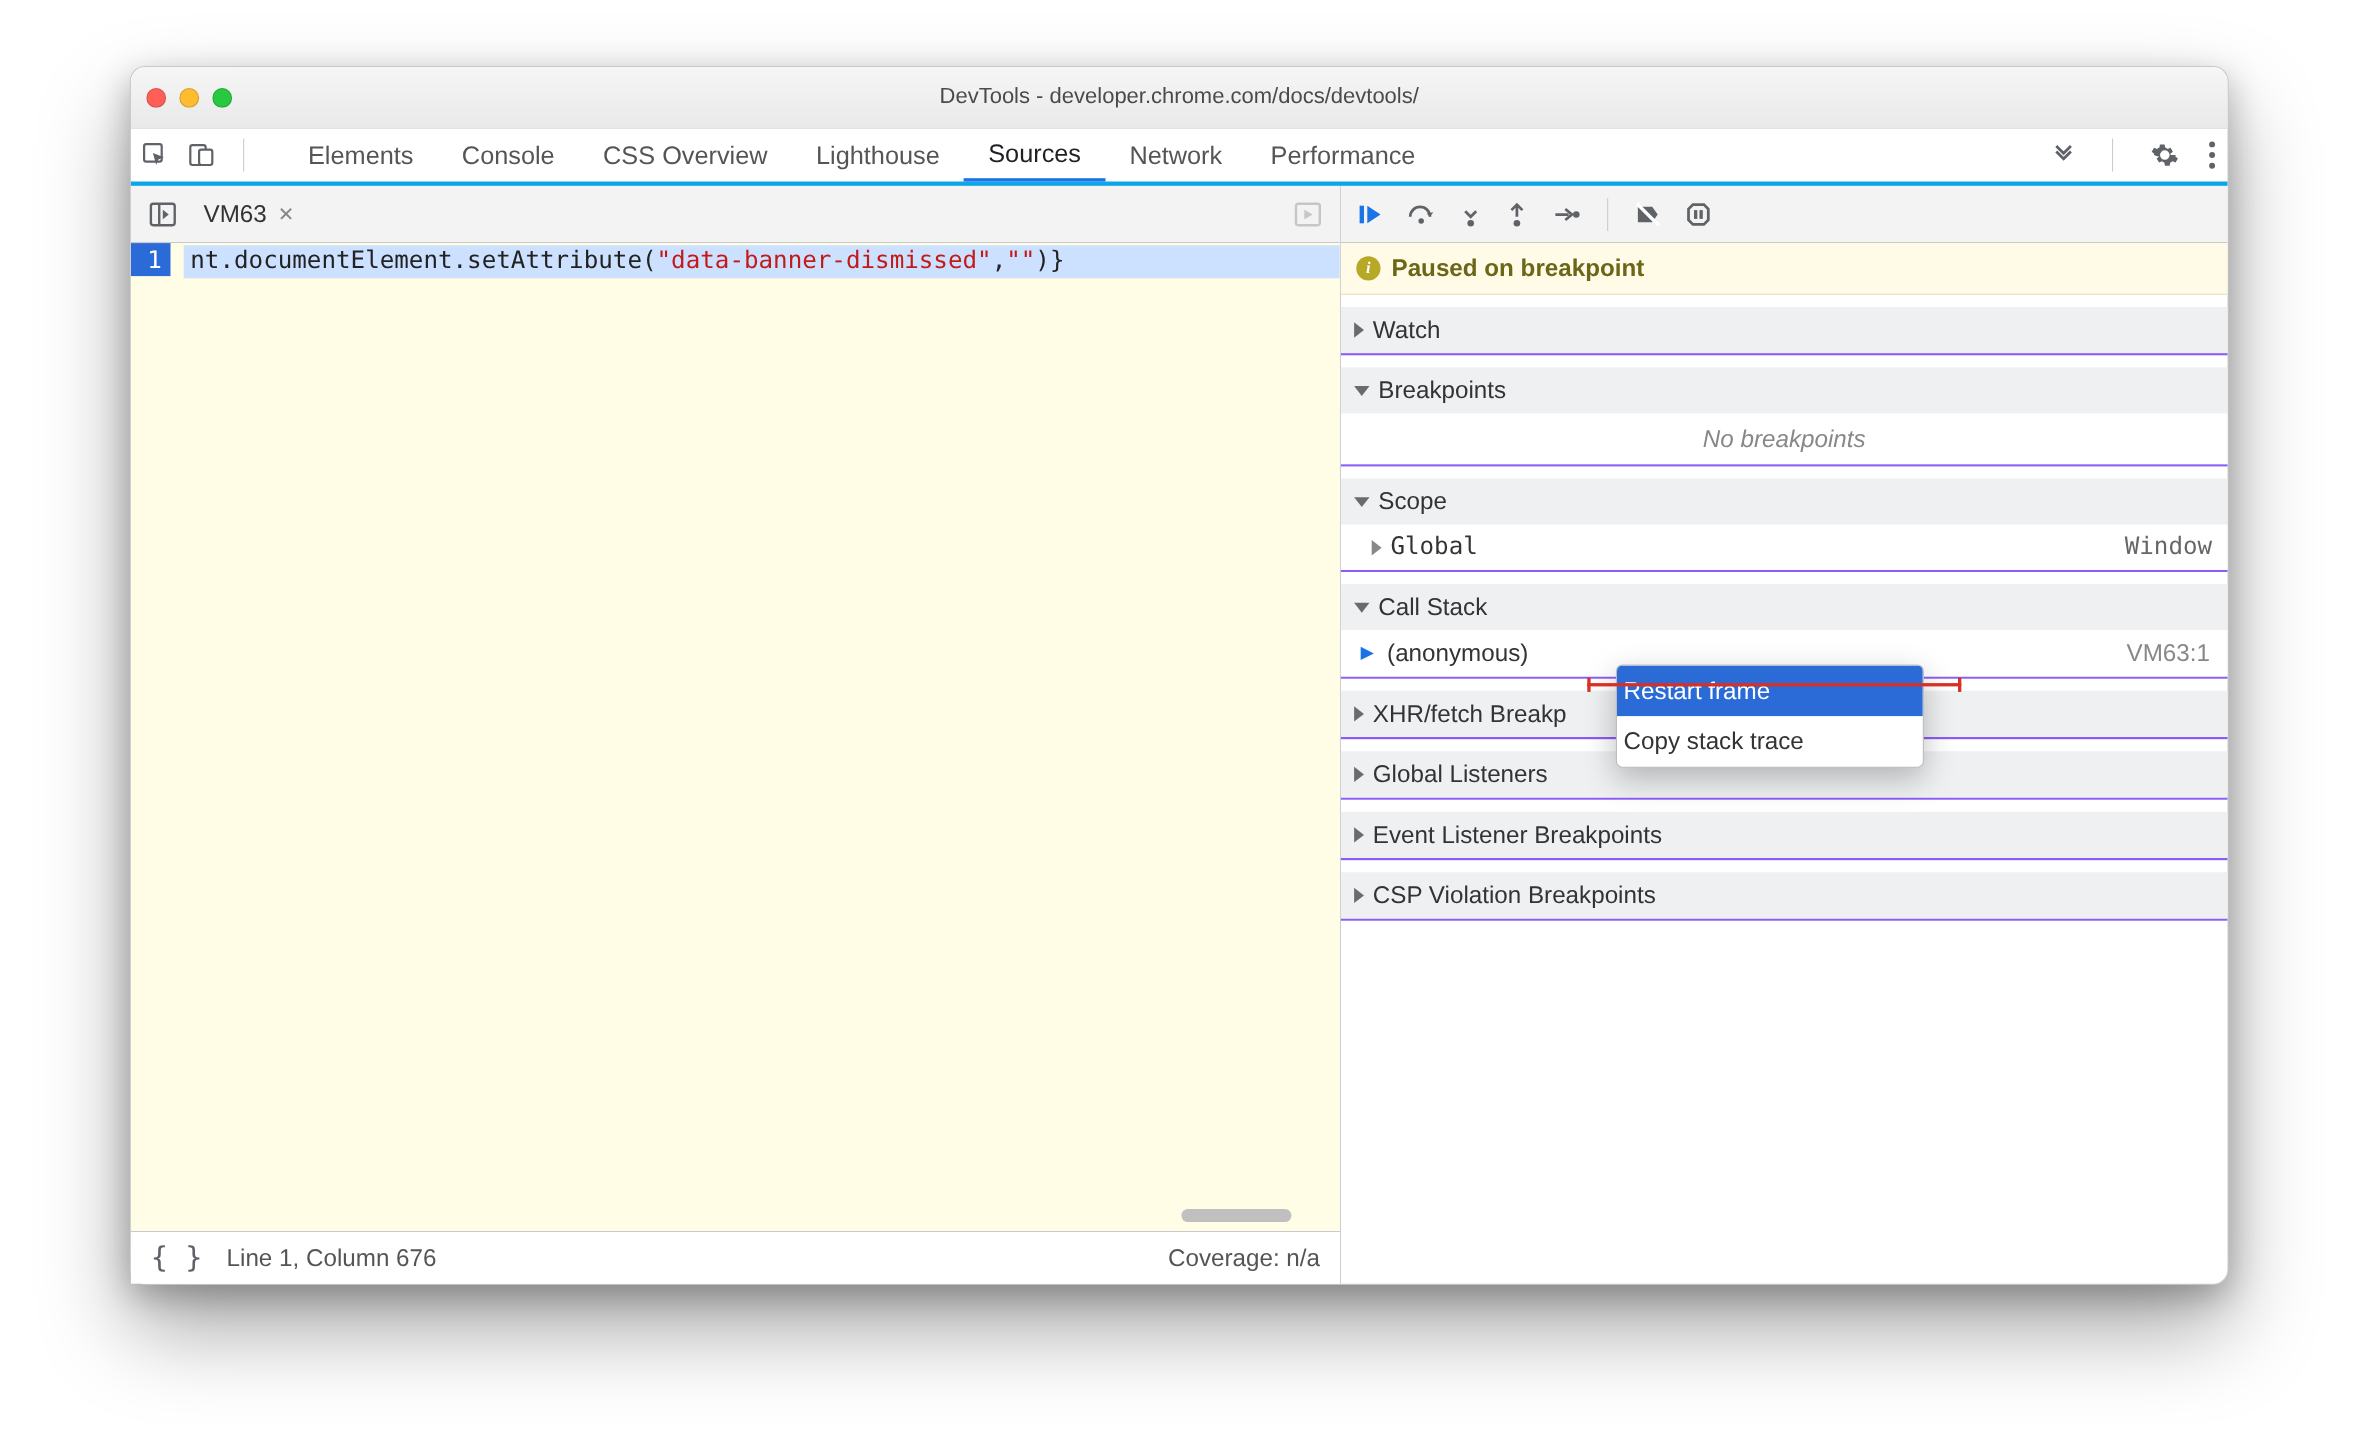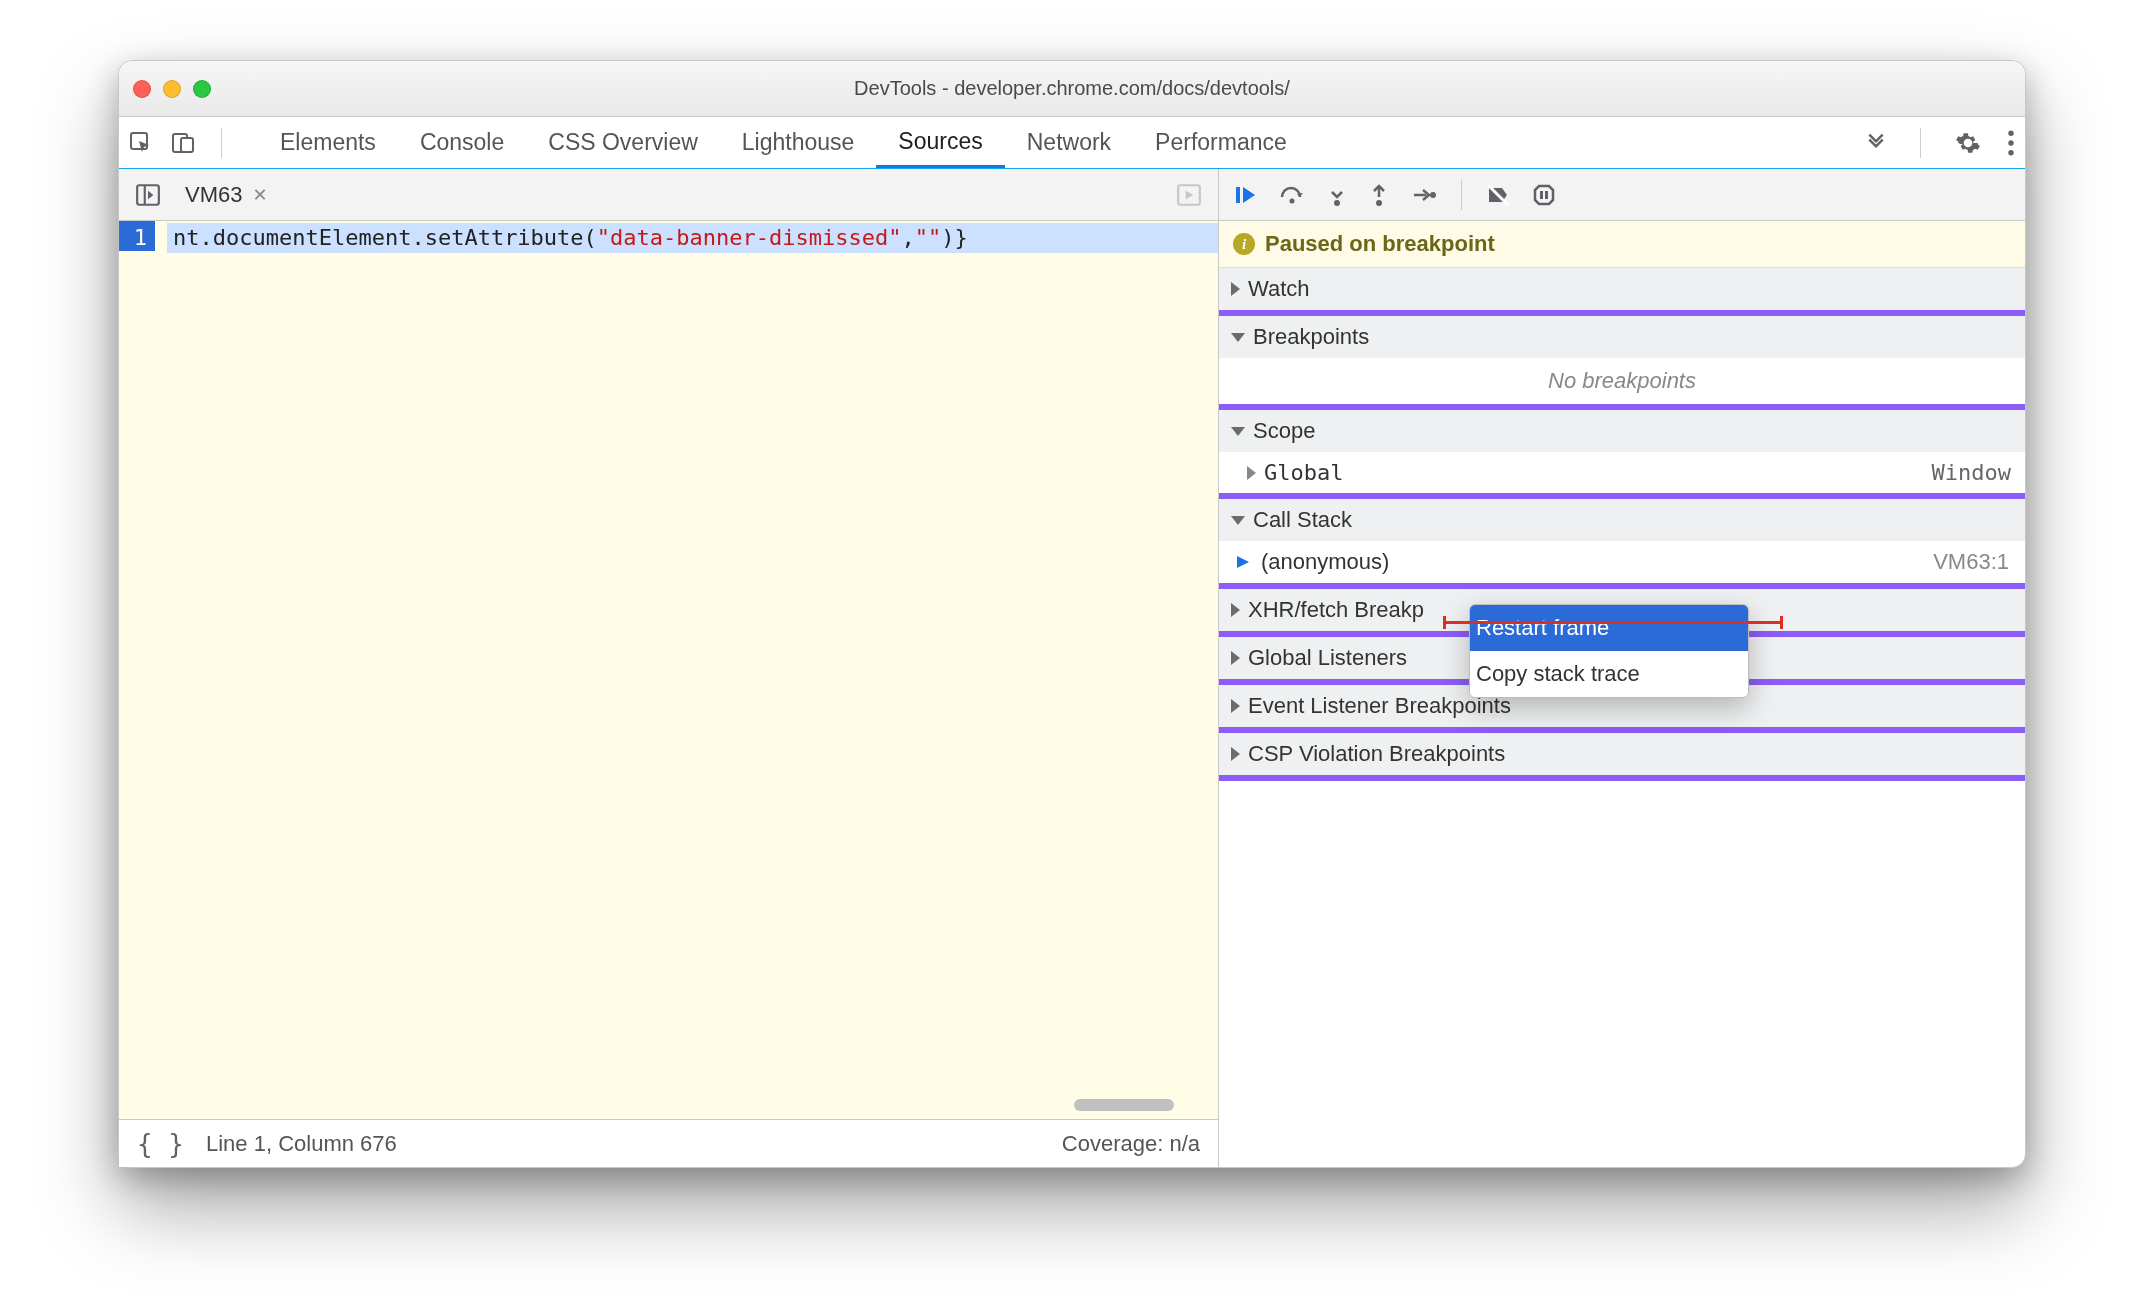--- a/index.html
+++ b/index.html
@@ -47,21 +47,21 @@
   .title-text {
     position: absolute;
     left:0; right:0;
     text-align: center;
     font-size: 20px;
     color: #4a4a4a;
   }
   
   .panel-tabs {
     height: 52px;
-    border-bottom: 1px solid #0ea5e9;
+    border-bottom: 4px solid #0ea5e9;
     display: flex;
     align-items: center;
     padding: 0 10px;
     gap: 0;
     color: #555;
     font-size: 23px;
   }
   .panel-tabs .leading-icons { display:flex; gap:18px; margin-right:28px; align-items:center; }
   .panel-tabs .tab { padding: 0 22px; height:100%; display:flex; align-items:center; cursor:default; }
   .panel-tabs .tab.active { color:#202124; border-bottom:3px solid #1a73e8; font-weight:500; }
@@ -196,21 +196,22 @@
     font-weight:600;
   }
   .info-badge {
     width:22px;height:22px;border-radius:50%;
     background:#b7a825;color:#fff;display:flex;align-items:center;justify-content:center;
     font-weight:700;font-size:15px;font-family:Georgia,serif;font-style:italic;
   }
 
   
   .section {
-    border-bottom:6px solid #8b5cf6;
+    border-bottom:2px solid #8b5cf6;
+    margin-top:11px;
   }
   .section-header {
     display:flex;
     align-items:center;
     gap:8px;
     padding:8px 12px;
     background:#eef0f1;
     font-size:22px;
     color:#333;
   }

